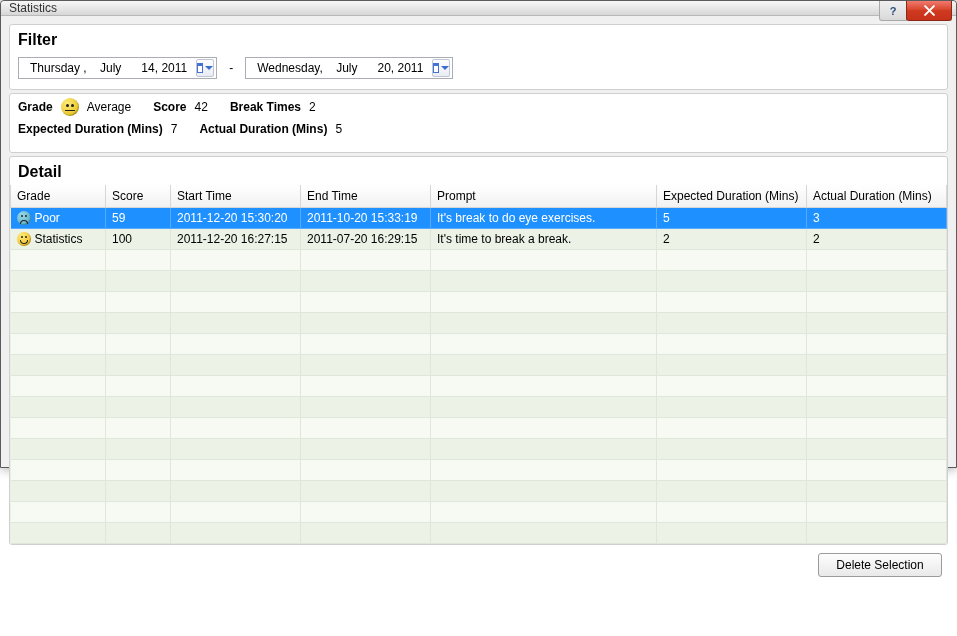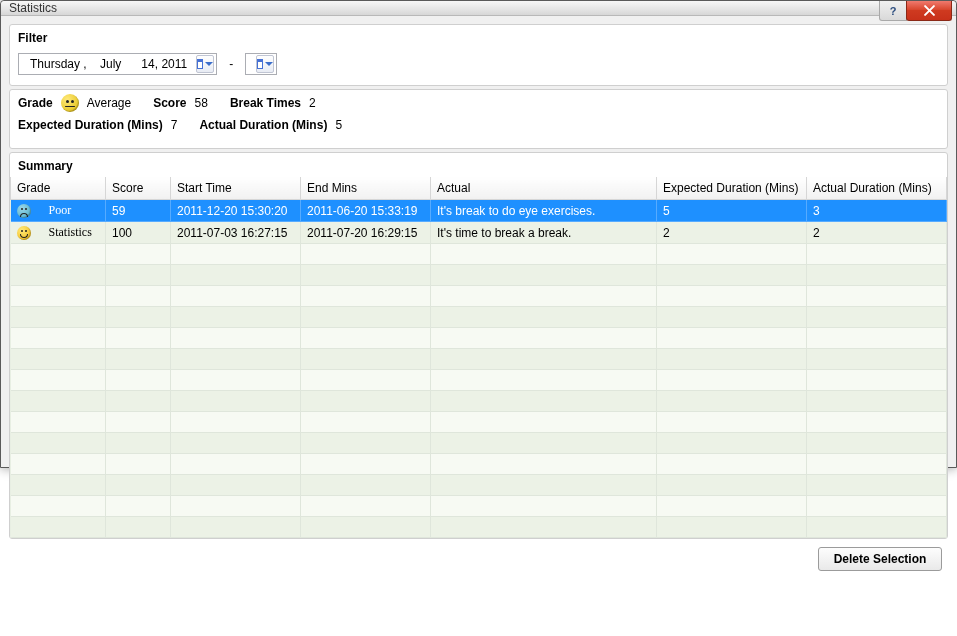--- a/index.html
+++ b/index.html
@@ -73,21 +73,21 @@
     gap: 0;
   }
   .groupbox {
     border: 1px solid #cfcfcf;
     border-radius: 3px;
     margin-bottom: 3px;
     background: #fff;
   }
   .group-title {
     font-weight: bold;
-    font-size: 12px;
+    font-size: 16px;
     padding: 6px 8px 4px 8px;
   }
   .group-body {
     padding: 4px 8px 10px 8px;
   }
 
   
   .filter-row { display: flex; align-items: center; gap: 10px; }
   .datepicker {
     display: inline-flex;
@@ -189,29 +189,28 @@
     text-overflow: ellipsis;
   }
   table.grid tbody tr:nth-child(odd) { background: #f7faf3; }
   table.grid tbody tr:nth-child(even) { background: #ecf2e6; }
   table.grid tbody tr.selected td {
     background: #1e90ff;
     color: #fff;
     border-right-color: #56abff;
     border-bottom-color: #56abff;
   }
-  .grade-cell { display:flex; align-items:center; gap:18px;font-family:Liberation Serif, serif; }
+  .grade-cell { display:flex; align-items:center; gap:4px; }
 
   
   .button-row {
     display: flex;
     justify-content: flex-end;
     gap: 8px;
     padding: 8px 6px 2px 6px;
-    font-weight: bold;
   }
   .btn {
     min-width: 124px;
     height: 24px;
     background: linear-gradient(to bottom, #fdfdfd, #e9e9e9);
     border: 1px solid #9b9b9b;
     border-radius: 3px;
     font-size: 12px;
     display: flex; align-items: center; justify-content: center;
     cursor: pointer;
@@ -245,20 +244,21 @@
         <div class="filter-row">
           <span class="datepicker">
             <span class="seg">Thursday ,    July      14, 2011</span>
             <span class="dp-btn">
               <span class="dp-cal"></span>
               <span class="dp-arrow"></span>
             </span>
           </span>
           <span class="dash">-</span>
           <span class="datepicker">
+            <span class="seg">Wednesday,    July      20, 2011</span>
             <span class="dp-btn">
               <span class="dp-cal"></span>
               <span class="dp-arrow"></span>
             </span>
           </span>
         </div>
       </div>
     </div>
 
     <div class="groupbox">
@@ -266,91 +266,91 @@
         <div class="summary-line">
           <span class="lbl">Grade</span>
           <span class="smiley avg">
               <span class="eye l"></span>
               <span class="eye r"></span>
               <span class="mouth"></span>
             </span>
           <span>Average</span>
           <span style="width:6px;"></span>
           <span class="lbl">Score</span>
-          <span>58</span>
+          <span>42</span>
           <span style="width:6px;"></span>
           <span class="lbl">Break Times</span>
           <span>2</span>
         </div>
         <div class="summary-line">
           <span class="lbl">Expected Duration (Mins)</span>
           <span>7</span>
           <span style="width:6px;"></span>
           <span class="lbl">Actual Duration (Mins)</span>
           <span>5</span>
         </div>
       </div>
     </div>
 
     <div class="detail-area">
-      <div class="group-title">Summary</div>
+      <div class="group-title">Detail</div>
       <div class="table-wrap">
         <table class="grid">
           <colgroup>
             <col style="width:95px">
               <col style="width:65px">
               <col style="width:130px">
             <col style="width:130px">
               <col>
               <col style="width:150px">
               <col style="width:140px">
           </colgroup>
           <thead>
             <tr>
               <th>Grade</th>
               <th>Score</th>
               <th>Start Time</th>
-              <th>End Mins</th>
-              <th>Actual</th>
+              <th>End Time</th>
+              <th>Prompt</th>
               <th>Expected Duration (Mins)</th>
               <th>Actual Duration (Mins)</th>
             </tr>
           </thead>
           <tbody id="detail-body">
               <tr class="selected">
                 <td>
                   <span class="grade-cell">
                     <span class="smiley row-smiley poor">
                       <span class="eye l"></span>
                       <span class="eye r"></span>
                       <span class="mouth"></span>
                     </span>
                     <span>Poor</span>
                   </span>
                 </td>
                 <td>59</td>
                 <td>2011-12-20 15:30:20</td>
-                <td>2011-06-20 15:33:19</td>
+                <td>2011-10-20 15:33:19</td>
                 <td>It's break to do eye exercises.</td>
                 <td>5</td>
                 <td>3</td>
               </tr>
               <tr>
                 <td>
                   <span class="grade-cell">
                     <span class="smiley row-smiley excellent">
                       <span class="eye l"></span>
                       <span class="eye r"></span>
                       <span class="mouth"></span>
                     </span>
                     <span>Statistics</span>
                   </span>
                 </td>
                 <td>100</td>
-                <td>2011-07-03 16:27:15</td>
+                <td>2011-12-20 16:27:15</td>
                 <td>2011-07-20 16:29:15</td>
                 <td>It's time to break a break.</td>
                 <td>2</td>
                 <td>2</td>
               </tr>
               <tr>
                 <td>&nbsp;</td>
                 <td>&nbsp;</td>
                 <td>&nbsp;</td>
                 <td>&nbsp;</td>

